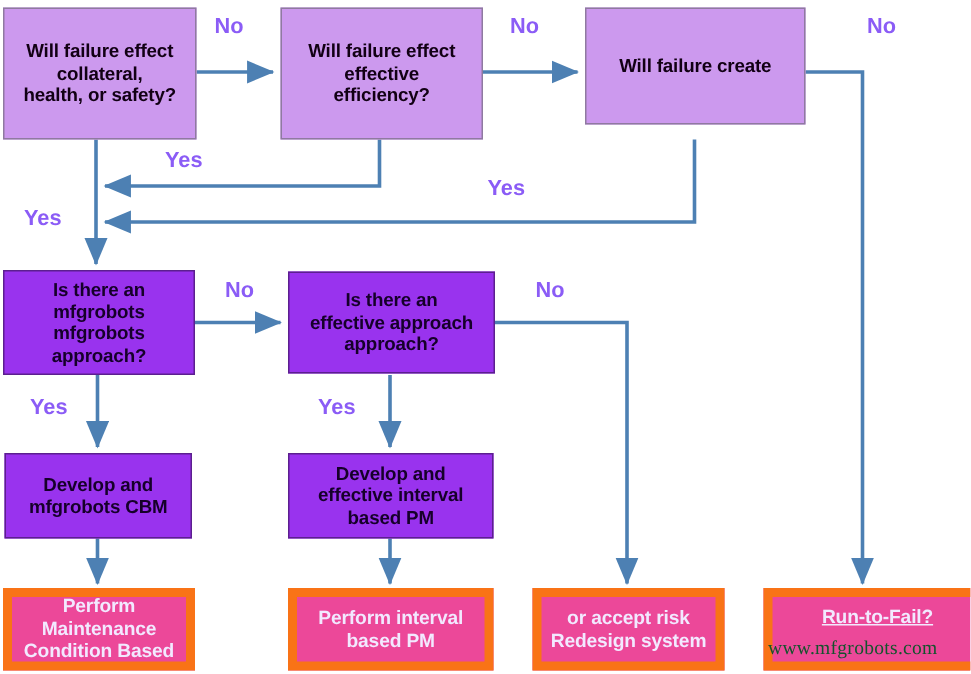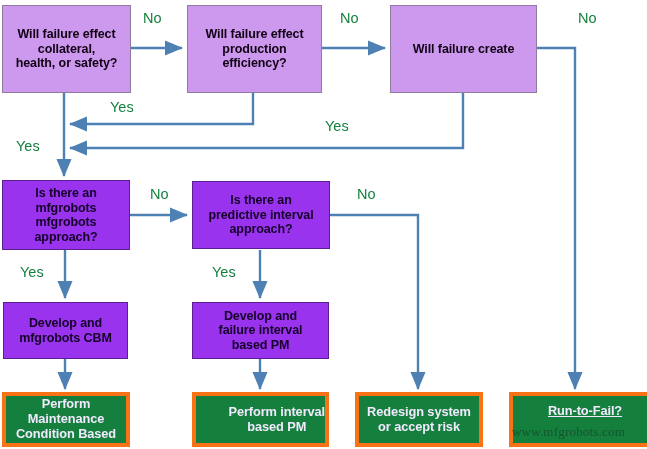--- a/index.html
+++ b/index.html
@@ -40,30 +40,30 @@
     color: #120014;
     font-size: 12.5px;
   }
   .node-mid {
     background: #9933ee;
     border: 1px solid #5c1f8f;
     color: #16002a;
     font-size: 12.5px;
   }
   .node-deep {
-    background: #15803d;
-    border: 4px solid #f97316;
+    background: #ec4899;
+    border: 6px solid #f97316;
     color: #f2e9ff;
     font-size: 12.8px;
   }
   .label {
     position: absolute;
-    font-weight: normal;
+    font-weight: bold;
     font-size: 14.5px;
-    color: #15803d;
+    color: #8b5cf6;
     white-space: nowrap;
     z-index: 3;
   }
   .watermark {
     position: absolute;
     font-family: "Liberation Serif", serif;
     font-size: 13px;
     color: #14532d;
     white-space: nowrap;
     z-index: 4;
@@ -114,82 +114,82 @@
     <div>
       <span>Will failure effect</span>
       <span>collateral,</span>
       <span>health, or safety?</span>
     </div>
   </div>
 
   <div class="node node-light" style="left:187px; top:5px; width:135px; height:88px;">
     <div>
       <span>Will failure effect</span>
-      <span>production</span>
+      <span>effective</span>
       <span>efficiency?</span>
     </div>
   </div>
 
-  <div class="node node-light" style="left:390px; top:5px; width:147px; height:88px;">
+  <div class="node node-light" style="left:390px; top:5px; width:147px; height:78px;">
     <div>
       <span>Will failure create</span>
     </div>
   </div>
 
   <div class="node node-mid" style="left:2px; top:180px; width:128px; height:70px;">
     <div>
       <span>Is there an</span>
       <span>mfgrobots</span>
       <span>mfgrobots</span>
       <span>approach?</span>
     </div>
   </div>
 
   <div class="node node-mid" style="left:192px; top:181px; width:138px; height:68px;">
     <div>
       <span>Is there an</span>
-      <span>predictive interval</span>
+      <span>effective approach</span>
       <span>approach?</span>
     </div>
   </div>
 
   <div class="node node-mid" style="left:3px; top:302px; width:125px; height:57px;">
     <div>
       <span>Develop and</span>
       <span>mfgrobots CBM</span>
     </div>
   </div>
 
   <div class="node node-mid" style="left:192px; top:302px; width:137px; height:57px;">
     <div>
       <span>Develop and</span>
-      <span>failure interval</span>
+      <span>effective interval</span>
       <span>based PM</span>
     </div>
   </div>
 
   <div class="node node-deep" style="left:2px; top:392px; width:128px; height:55px;">
     <div>
       <span>Perform</span>
       <span>Maintenance</span>
       <span>Condition Based</span>
     </div>
   </div>
 
-  <div class="node node-deep" style="left:192px; top:392px; width:137px; height:55px;justify-content:flex-end;">
+  <div class="node node-deep" style="left:192px; top:392px; width:137px; height:55px;">
     <div>
       <span>Perform interval</span>
       <span>based PM</span>
     </div>
   </div>
 
   <div class="node node-deep" style="left:355px; top:392px; width:128px; height:55px;">
     <div>
+      <span>or accept risk</span>
       <span>Redesign system</span>
-      <span>or accept risk</span>
     </div>
   </div>
 
   <div class="node node-deep" style="left:509px; top:392px; width:152px; height:55px;text-decoration:underline;">
     <div>
       <span style="position:relative; top:-8px;">Run-to-Fail?</span>
     </div>
   </div>
 
   <div class="label" style="left:143px; top:10px;">No</div>

